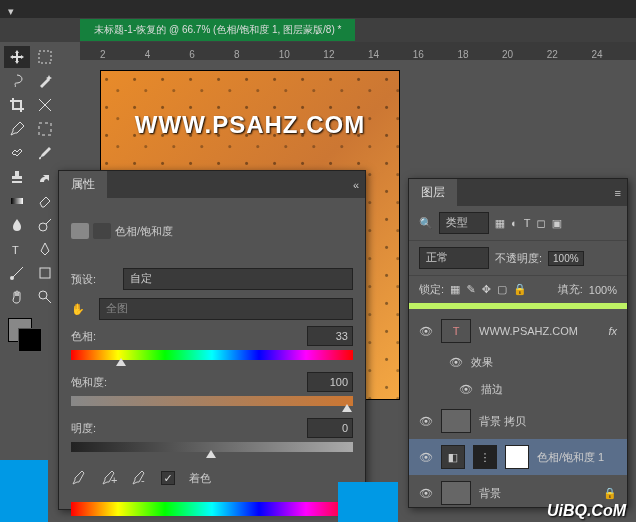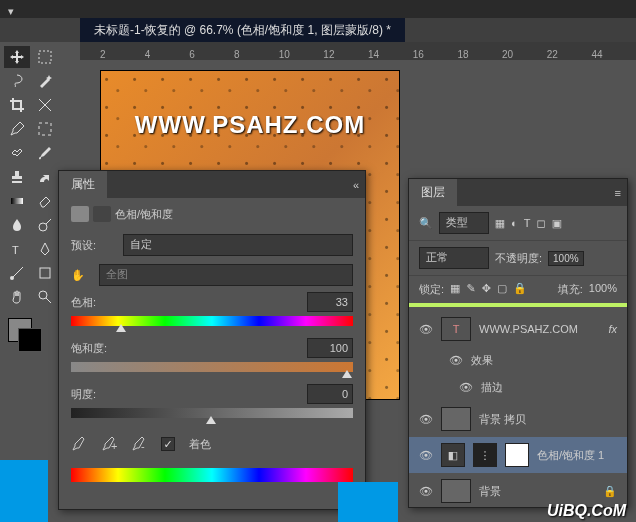--- a/index.html
+++ b/index.html
@@ -1,61 +1,61 @@
 <!DOCTYPE html>
 <html><head>
 <meta charset="utf-8">
 <style>
 *{margin:0;padding:0;box-sizing:border-box;font-family:"Microsoft YaHei",Arial,sans-serif;font-size:11px;color:#ccc;user-select:none}
 body{background:#535353;width:636px;height:522px;overflow:hidden;position:relative}
 .topbar{height:18px;background:#2a2a2a;display:flex;align-items:center;padding-left:8px;gap:4px}
 .dot{width:8px;height:8px;display:inline-block}
 .tabbar{height:24px;background:#3f3f3f;display:flex;align-items:center;padding-left:80px}
-.doctab{background:#0f172a;padding:4px 14px;color:#ddd;font-size:12px}
+.doctab{background:#15803d;padding:4px 14px;color:#ddd;font-size:10px}
 .ruler-h{position:absolute;left:80px;top:42px;right:0;height:18px;background:#3a3a3a;display:flex;align-items:flex-end;padding-left:20px;overflow:hidden}
 .ruler-h span{width:60px;color:#aaa;font-size:10px}
 .toolbox{position:absolute;left:0;top:42px;width:62px;bottom:0;background:#535353;padding:4px;display:grid;grid-template-columns:1fr 1fr;gap:2px;align-content:start}
 .tool{width:26px;height:22px;display:flex;align-items:center;justify-content:center;color:#ddd}
 .tool svg{width:16px;height:16px;fill:#ddd}
 .tool.sel{background:#2a2a2a}
 .swatch-area{grid-column:1/3;margin-top:8px}
 .swatch-a{width:24px;height:24px;background:#888;border:1px solid #000;position:relative;left:4px}
 .swatch-b{width:24px;height:24px;background:#000;border:1px solid #555;position:relative;left:14px;top:-14px}
 .canvas{position:absolute;left:100px;top:70px;width:300px;height:330px;background:linear-gradient(135deg,#e88b2a,#c73,#f4a843);border:1px solid #000;overflow:hidden}
 .canvas::before{content:"";position:absolute;inset:0;background:
  radial-gradient(circle at 20% 30%,rgba(0,0,0,.4) 1px,transparent 2px),
  radial-gradient(circle at 60% 70%,rgba(0,0,0,.3) 1px,transparent 2px);
  background-size:28px 28px;}
 .canvas-text{position:absolute;top:40px;left:0;right:0;text-align:center;color:#fff;font-weight:bold;font-size:24px;letter-spacing:1px;text-shadow:1px 1px 2px #000}
 .panel{position:absolute;background:#535353;border:1px solid #222;box-shadow:2px 2px 8px rgba(0,0,0,.5)}
 .panel-tabs{display:flex;background:#3a3a3a;align-items:center}
 .ptab{padding:5px 12px;background:#535353;color:#ddd;font-size:12px}
 .panel-close{margin-left:auto;padding:0 6px}
-.prop-head{display:flex;align-items:center;gap:4px;padding:8px 12px}
+.prop-head{display:flex;align-items:center;gap:4px;padding:25px 12px}
 .prop-head .ic{width:18px;height:16px;background:#888;border-radius:2px}
 .row{display:flex;align-items:center;padding:4px 12px;gap:8px}
 .row label{width:44px;color:#ccc}
 select,.sel-box{background:#3a3a3a;border:1px solid #222;color:#ccc;padding:2px 6px;flex:1;height:22px}
 .slider-row{padding:2px 12px 10px}
 .slider-row .head{display:flex;justify-content:space-between;align-items:center;margin-bottom:4px}
 .numbox{width:46px;background:#3a3a3a;border:1px solid #222;color:#ccc;text-align:right;padding:2px 4px;height:20px}
 .track{height:10px;position:relative;margin-top:2px}
 .hue-track{background:linear-gradient(90deg,red,#ff0,#0f0,#0ff,#00f,#f0f,red)}
 .gray-track{background:linear-gradient(90deg,#222,#aaa)}
 .sat-track{background:linear-gradient(90deg,#888,#c73)}
 .thumb{position:absolute;top:8px;width:0;height:0;border-left:5px solid transparent;border-right:5px solid transparent;border-bottom:8px solid #ddd}
 .eyedrop-row{display:flex;align-items:center;gap:14px;padding:8px 12px}
 .ed{width:16px;height:16px}
 .chk{width:14px;height:14px;background:#3a3a3a;border:1px solid #222;display:flex;align-items:center;justify-content:center}
 .chk::after{content:"✓";color:#ddd;font-size:11px}
 .rainbow{height:14px;margin:8px 12px 12px;background:linear-gradient(90deg,red,#ff0,#0f0,#0ff,#00f,#f0f,red)}
 .layers{width:220px;right:8px;top:178px;bottom:14px}
 .lyr-row{display:flex;align-items:center;gap:6px;padding:6px 10px;border-bottom:1px solid #454545}
 .lyr-row .mini{background:#3a3a3a;border:1px solid #222;color:#ccc;padding:1px 4px;font-size:10px}
-.lyr-icons{display:flex;gap:6px;padding:6px 10px;border-bottom:4px solid #bef264;color:#aaa}
+.lyr-icons{display:flex;gap:6px;align-items:center;padding:6px 10px;border-bottom:6px solid #bef264;color:#aaa}
 .lyr-list{padding:4px 0}
 .lyr-item{display:flex;align-items:center;gap:8px;padding:6px 10px}
 .lyr-item.sel{background:#5a6e8a}
 .eye{width:14px;color:#ccc}
 .thumb-box{width:30px;height:24px;background:#666;border:1px solid #222}
 .thumb-box.txt{background:transparent;display:flex;align-items:center;justify-content:center;color:#d88}
 .mask-box{width:24px;height:24px;background:#fff;border:1px solid #222}
 .adj-box{width:24px;height:24px;background:#3a3a3a;border:1px solid #222;display:flex;align-items:center;justify-content:center}
 .blue-strip{position:absolute;bottom:0;left:0;width:48px;height:62px;background:#0099e5}
 .blue-strip2{position:absolute;bottom:0;left:338px;width:60px;height:40px;background:#0099e5}
@@ -77,21 +77,21 @@
   <span>4</span>
   <span>6</span>
   <span>8</span>
   <span>10</span>
   <span>12</span>
   <span>14</span>
   <span>16</span>
   <span>18</span>
   <span>20</span>
   <span>22</span>
-  <span>44</span>
+  <span>24</span>
 </div>
 
 <div class="toolbox">
   <div class="tool sel">
       <svg viewBox="0 0 16 16">
         <path d="M8 1l2 3h-1v3h3v-1l3 2-3 2v-1h-3v3h1l-2 3-2-3h1v-3h-3v1l-3-2 3-2v1h3v-3h-1z"></path>
       </svg>
     </div>
   <div class="tool">
       <svg viewBox="0 0 16 16">

